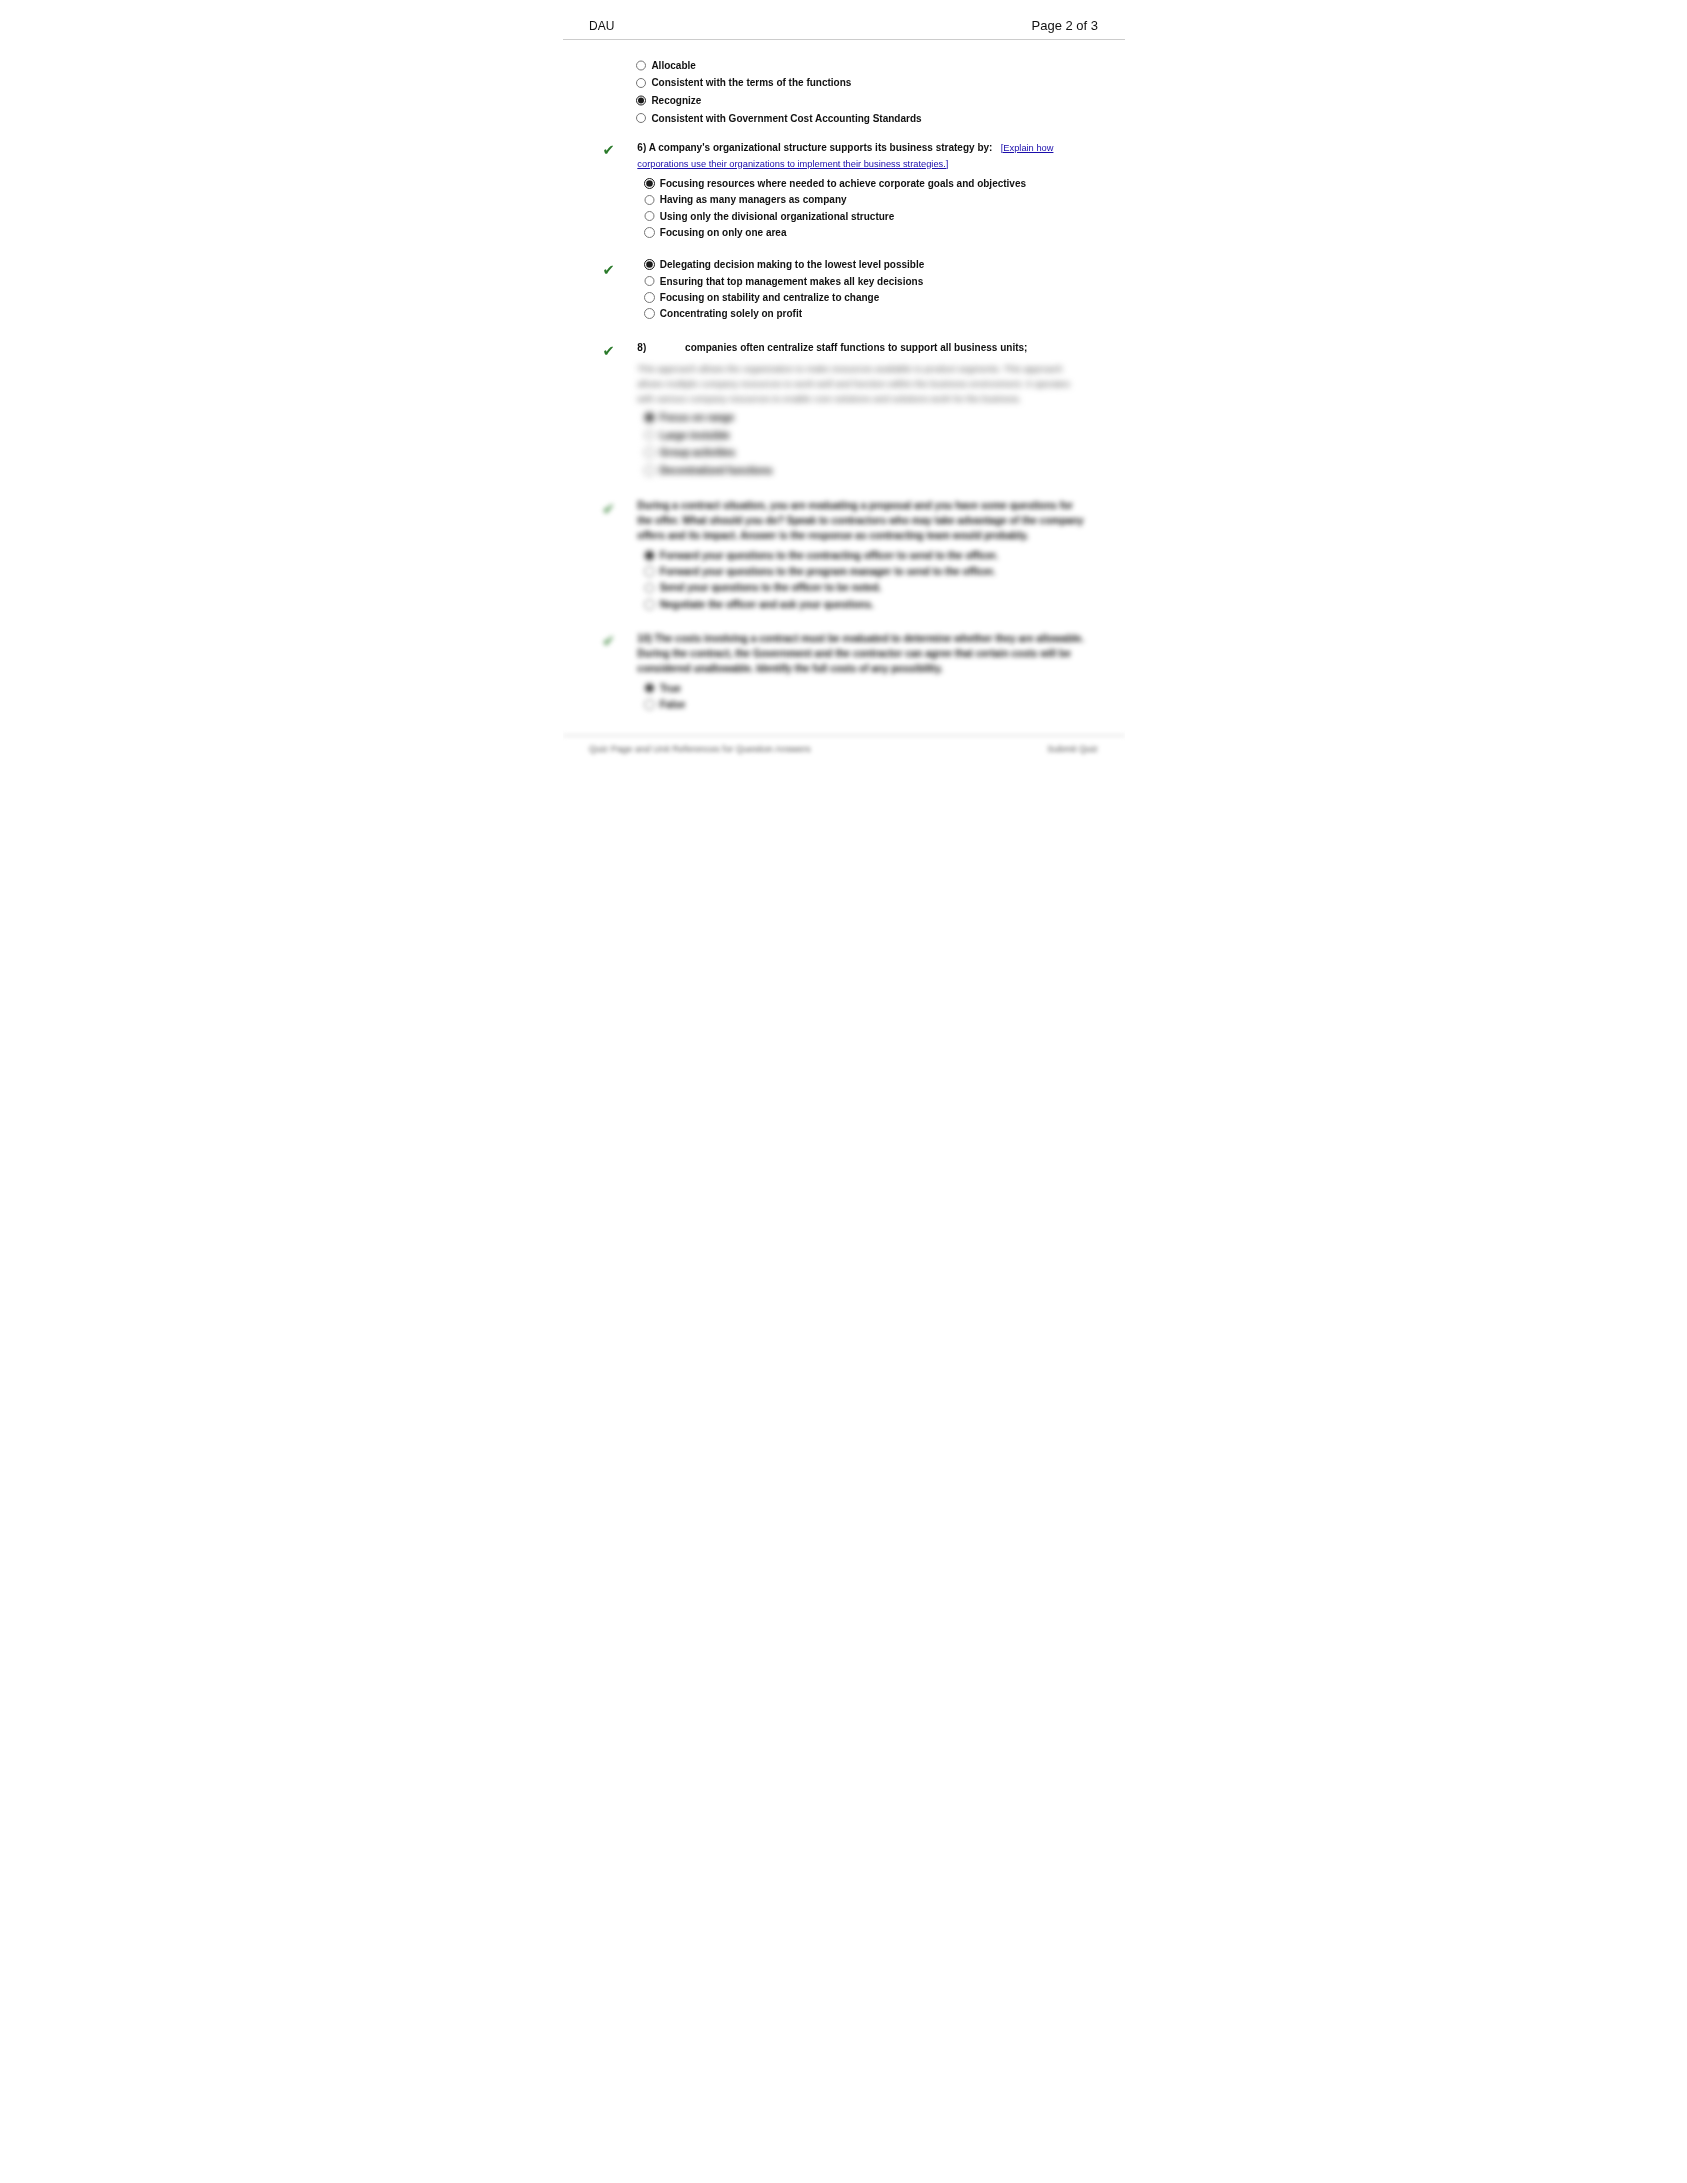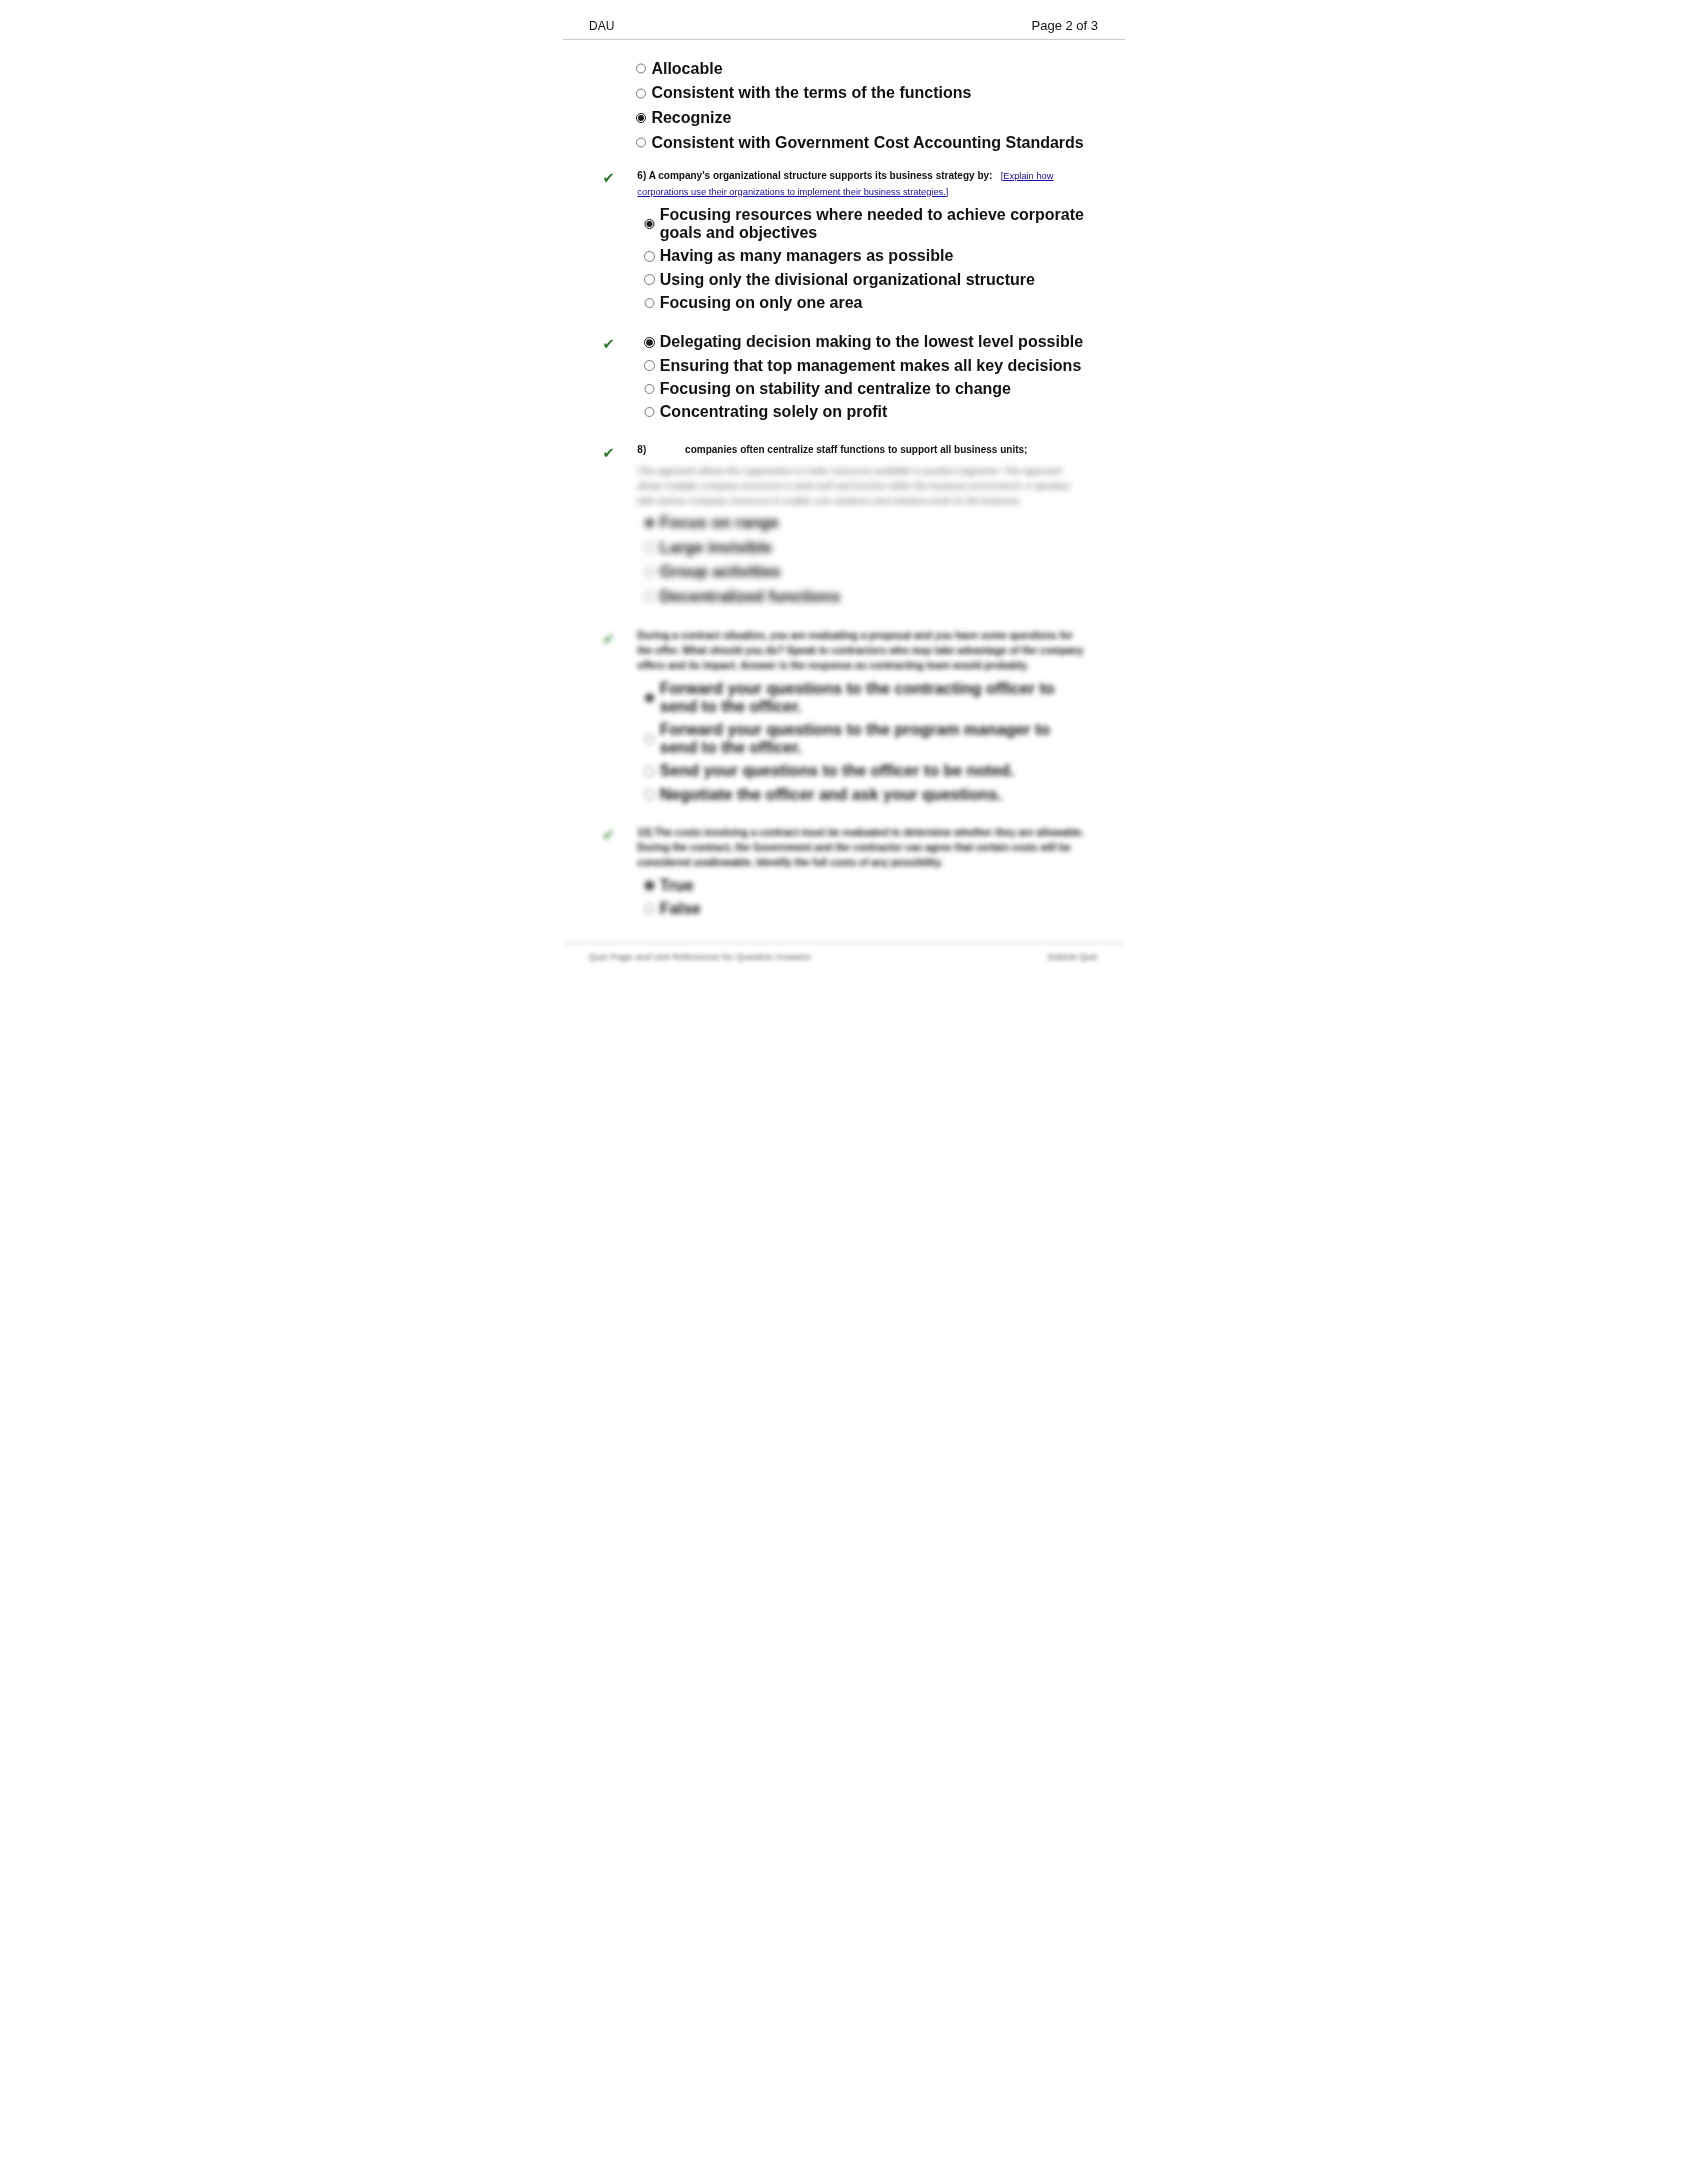--- a/index.html
+++ b/index.html
@@ -47,21 +47,21 @@
     }
 
     .radio-option input[type="radio"] {
       margin-right: 5.3px;
       width: 10.6px;
       height: 10.6px;
       accent-color: #1a1a1a;
     }
 
     .radio-option label {
-      font-size: 16px;
+      font-size: 10px;
       cursor: pointer;
     }
 
     .radio-option label.bold {
       font-weight: bold;
     }
 
     
     .question-block {
       display: flex;
@@ -186,21 +186,21 @@
         <span>6) A company's organizational structure supports its business strategy by: &nbsp;</span>
         <span class="link-text">[Explain how corporations use their organizations to implement their business strategies.]</span>
       </div>
       <div class="options-list">
         <div class="radio-option">
           <input type="radio" name="q6" id="q6_a" checked="" style="">
           <label for="q6_a" class="bold">Focusing resources where needed to achieve corporate goals and objectives</label>
         </div>
         <div class="radio-option">
           <input type="radio" name="q6" id="q6_b" style="">
-          <label for="q6_b" class="bold">Having as many managers as possible</label>
+          <label for="q6_b" class="bold">Having as many managers as company</label>
         </div>
         <div class="radio-option">
           <input type="radio" name="q6" id="q6_c" style="">
           <label for="q6_c" class="bold">Using only the divisional organizational structure</label>
         </div>
         <div class="radio-option">
           <input type="radio" name="q6" id="q6_d" style="">
           <label for="q6_d" class="bold">Focusing on only one area</label>
         </div>
       </div>

